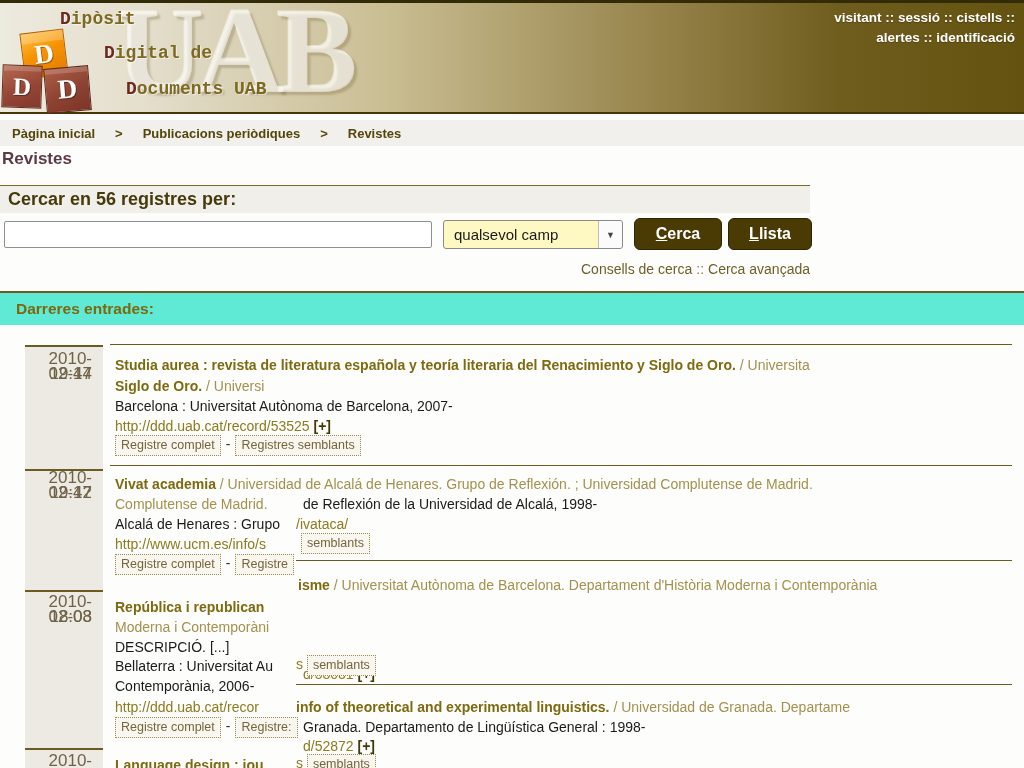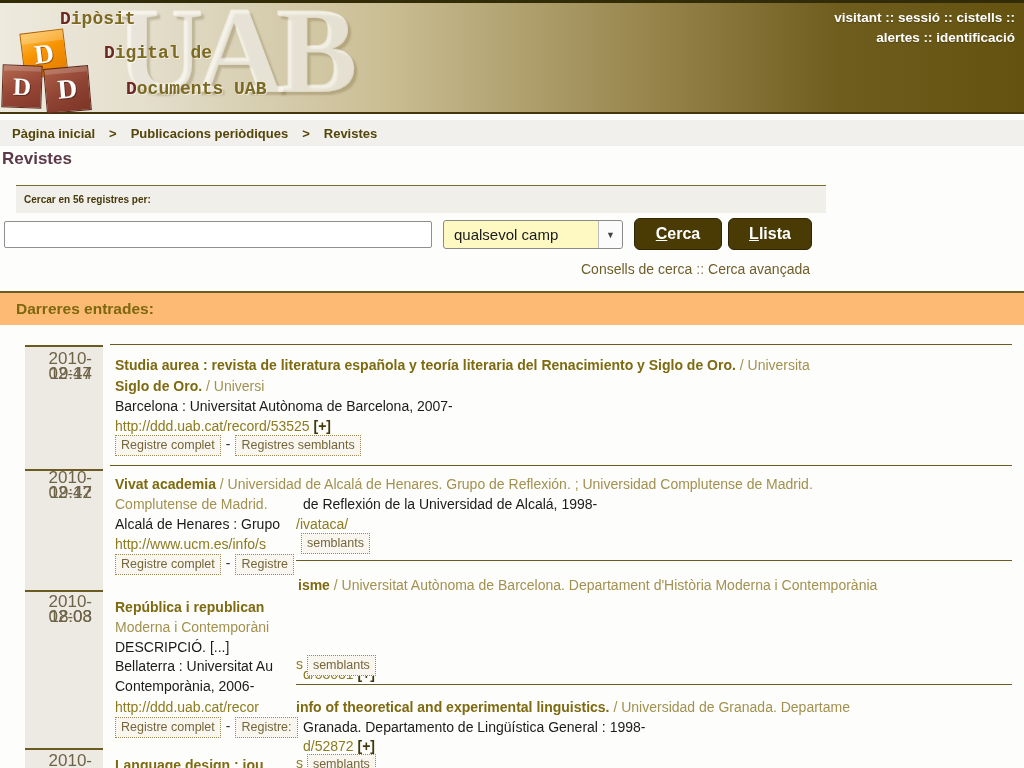--- a/index.html
+++ b/index.html
@@ -33,46 +33,46 @@
   .logo-line .cap { color:#6d2822; }
   #logo-l1 { left:60px; top:6px; }
   #logo-l2 { left:96px; top:40px;margin-left:8px; }
   #logo-l3 { left:126px; top:76px; }
   #account { position:absolute; right:9px; top:5px; text-align:right; color:#ffffff;
     font-weight:bold; font-size:13.5px; line-height:20px; text-shadow:0 1px 1px rgba(0,0,0,.25); }
 
   
   #breadcrumb { position:absolute; left:0; top:120px; width:1024px; height:26px; background:#f2f0ec;
     display:flex; align-items:center; padding-left:12px; font-weight:bold; font-size:13px; color:#544509; }
-  #breadcrumb span { margin-right:14px; }
+  #breadcrumb span { margin-right:20px; }
   #page-title { position:absolute; left:2px; top:149px; font-weight:bold; font-size:17px; color:#5c3a49; }
 
   
-  #search-band { position:absolute; left:16px; top:185px; width:810px; height:28px; background:#f1efe9;
+  #search-band { position:absolute; left:0; top:185px; width:810px; height:28px; background:#f1efe9;
     border-top:1px solid #7a6a2e; display:flex; align-items:center; padding-left:8px;
-    font-weight:bold; font-size:10px; color:#46390b; }
+    font-weight:bold; font-size:18px; color:#46390b; }
   #search-input { position:absolute; left:4px; top:221px; width:428px; height:27px; border:1px solid #8f8f8f;
     border-radius:2px; background:#fff; font-size:14px; padding:0 6px; }
   #search-select { position:absolute; left:443px; top:220px; width:180px; height:29px; background:#fef9c3;
     border:1px solid #8a8a8a; border-radius:3px; display:flex; align-items:center; cursor:default; }
   #search-select .val { flex:1; padding-left:10px; font-size:15px; color:#1a1a1a; white-space:nowrap; }
   #search-select .arrow-box { width:24px; height:100%; border-left:1px solid #bbb; display:flex;
     align-items:center; justify-content:center; font-size:9px; color:#444; background:#fbfbfb; border-radius:0 3px 3px 0; }
   .btn { position:absolute; top:218px; height:32px; background:#4a3b05; border:1px solid #2e2604;
     border-radius:6px; color:#fff; font-family:"Liberation Sans",sans-serif; font-weight:bold;
     font-size:16px; padding:0 14px; cursor:pointer; }
   .btn::first-letter { text-decoration:underline; }
   #btn-cerca { left:634px; width:88px; }
   #btn-llista { left:728px; width:84px; }
   #search-links { position:absolute; left:400px; top:261px; width:410px; text-align:right;
     font-size:14px; color:#6f5e2a; }
   #search-links .lsep { color:#8c7b55; margin:0 4px; }
 
   
-  #entries-band { position:absolute; left:0; top:291px; width:1024px; height:34px; background:#fdba74;
+  #entries-band { position:absolute; left:0; top:291px; width:1024px; height:34px; background:#5eead4;
     border-top:2px solid #6b5b20; display:flex; align-items:center; padding-left:16px;
     font-weight:bold; font-size:15.5px; color:#7d680e; }
 
   
   #date-col { position:absolute; left:25px; top:345px; width:78px; height:423px; background:#edeae3; }
   .sep { position:absolute; background:#6b5b20; }
   .date { position:absolute; left:25px; width:67px; text-align:right; font-size:17px;
     line-height:15px; color:#6f6347; }
   .frag { position:absolute; white-space:nowrap; font-size:14px; line-height:20px; color:#1b1b1b; }
   .t { font-weight:bold; color:#7d6a11; }

